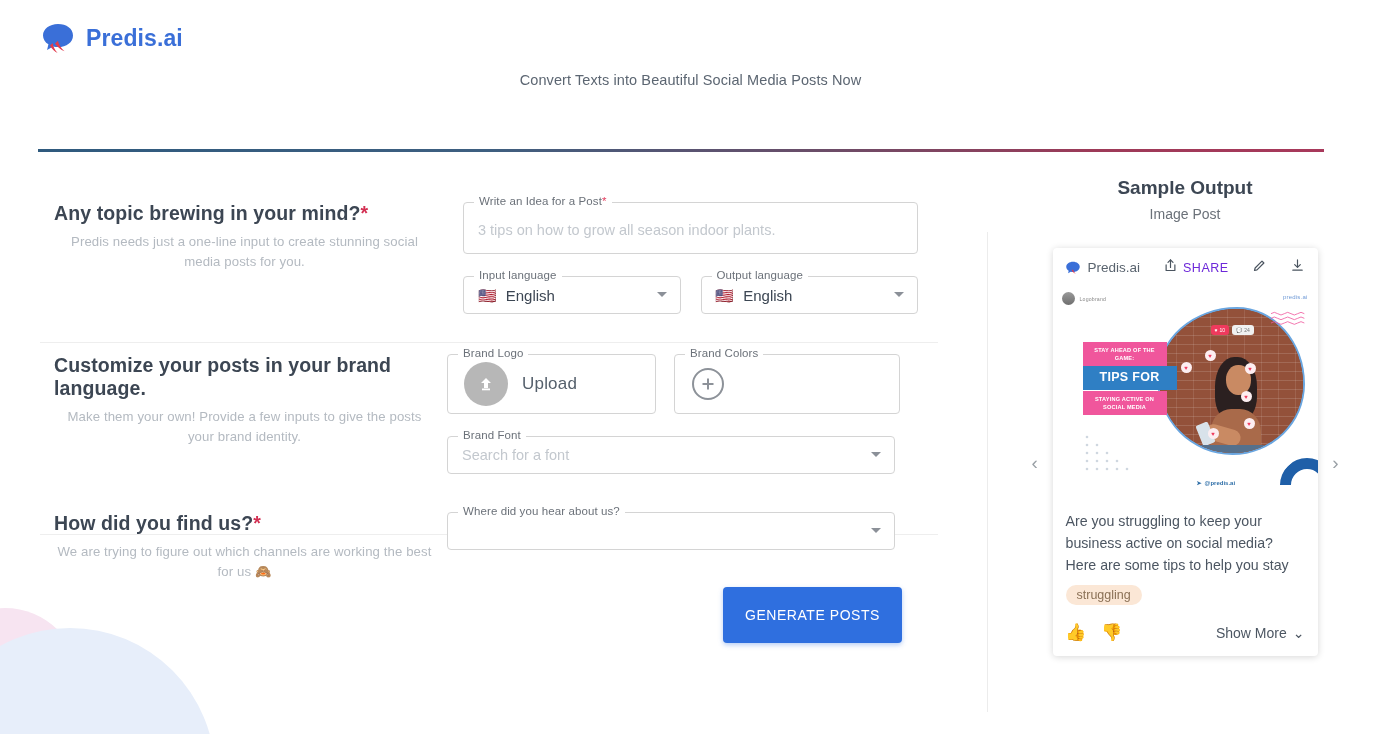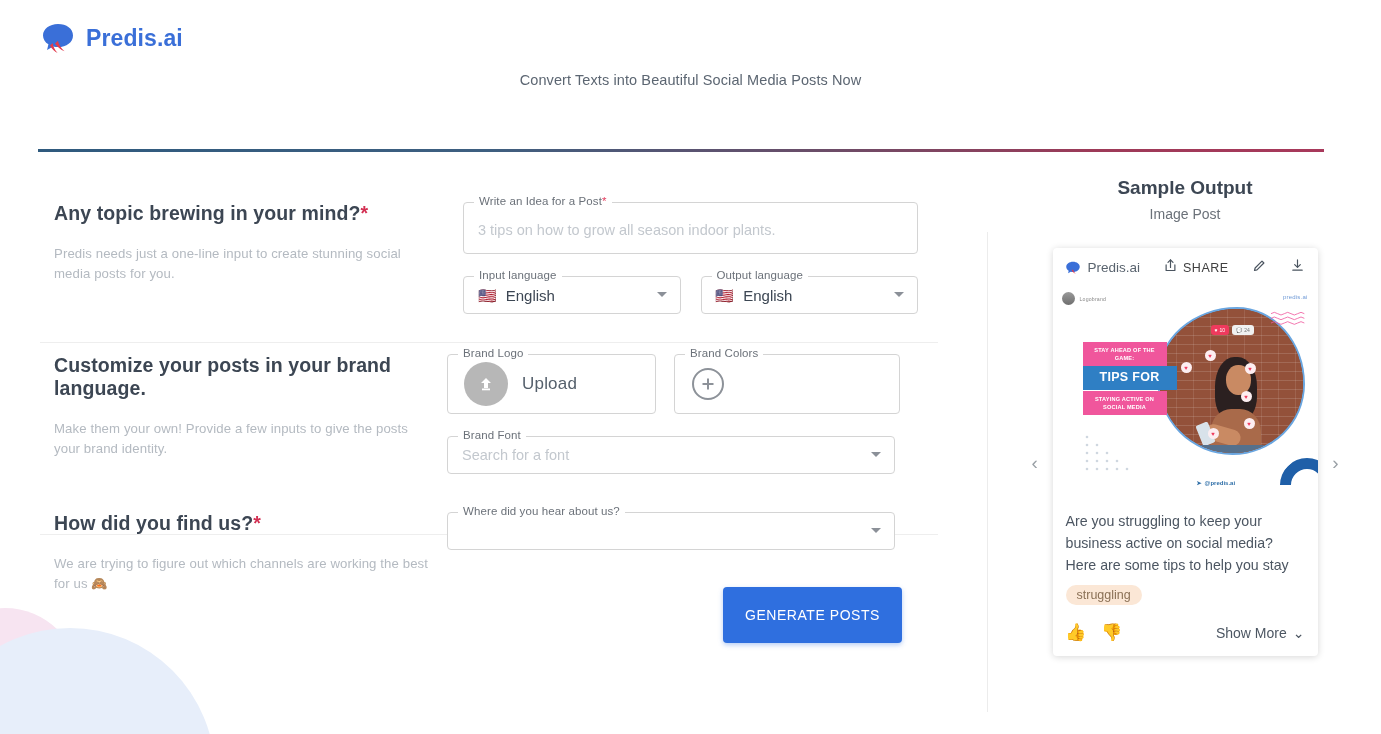--- a/index.html
+++ b/index.html
@@ -43,21 +43,21 @@
 
   .form-col { position: absolute; left: 0; top: 0; width: 960px; }
 
   
   .row { position: relative; display: flex; }
   .row-desc { width: 447px; padding-left: 54px; padding-right: 12px; }
   .row-fields { width: 455px; }
 
   .sec-title { font-size: 19.5px; font-weight: 700; color: #3c4653; letter-spacing: .1px; }
   .sec-title .req { color: #d32f52; font-weight: 700; }
-  .sec-sub { font-size: 13.2px; color: #b4bac1; line-height: 1.55; margin-top: 19px; letter-spacing: .1px; }
+  .sec-sub { font-size: 13.2px; color: #b4bac1; line-height: 1.55; margin-top: 7px; letter-spacing: .1px; text-align: center; }
 
   .hr { position: absolute; left: 40px; width: 898px; height: 1px; background: #eeeeee; }
 
   
   .fs {
     position: relative; border: 1px solid #d4d4d4; border-radius: 4px;
     background: #fff;
   }
   .fs > legend {
     position: absolute; top: -7px; left: 10px; padding: 0 5px;
@@ -108,21 +108,21 @@
 
   .card {
     position: relative; margin: 26px auto 0; width: 265px; background: #fff;
     border-radius: 4px; box-shadow: 0 1px 7px rgba(0,0,0,.16);
     text-align: left; overflow: visible;
   }
   .card-bar { display: flex; align-items: center; gap: 9px; padding: 10px 11px 8px; }
   .card-brand { display: flex; align-items: center; gap: 6px; font-size: 13.5px; color: #5a646f; }
   .card-mark { width: 18px; height: 18px; position: relative; flex: 0 0 18px; }
   .share-grp { display: flex; align-items: center; gap: 5px; margin-left: 14px; color: #4a545f; }
-  .share-grp .lbl { font-size: 12.5px; letter-spacing: .5px; color: #404040; }
+  .share-grp .lbl { font-size: 12.5px; letter-spacing: .5px; color: #6d28d9; }
   .ic-btn { margin-left: 14px; display: flex; align-items: center; color: #4a545f; cursor: pointer; }
 
   
   .post { position: relative; width: 265px; height: 213px; background: #fff; overflow: hidden; }
   .post-head { position: absolute; left: 9px; top: 7px; display: flex; align-items: center; gap: 5px; }
   .post-avatar { width: 13px; height: 13px; border-radius: 50%; background: linear-gradient(#9a9a9a,#6e6e6e); }
   .post-brandname { font-size: 5.2px; color: #8a8a8a; letter-spacing: .2px; }
   .post-wm { position: absolute; right: 10px; top: 9px; font-size: 6px; color: #6f9ad6; letter-spacing: .2px; }
 
   .blob-photo {

